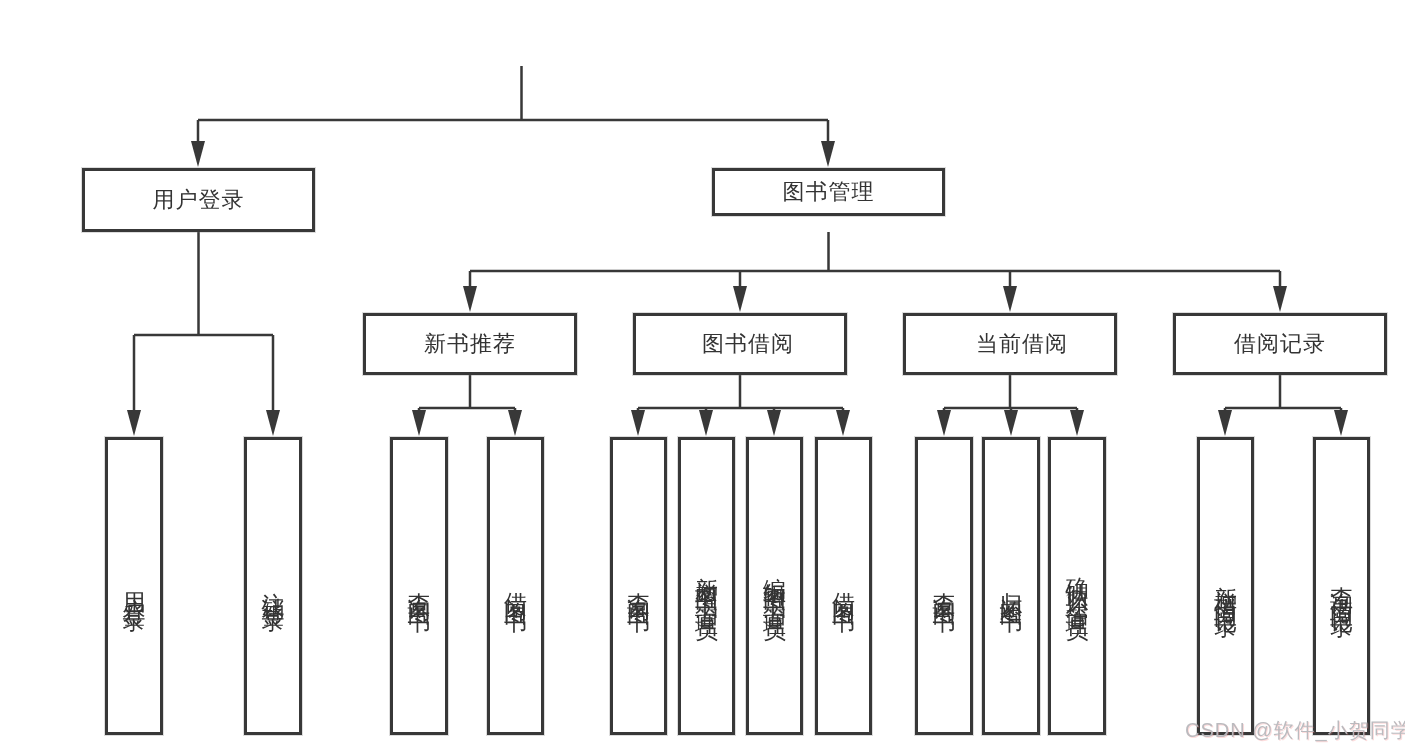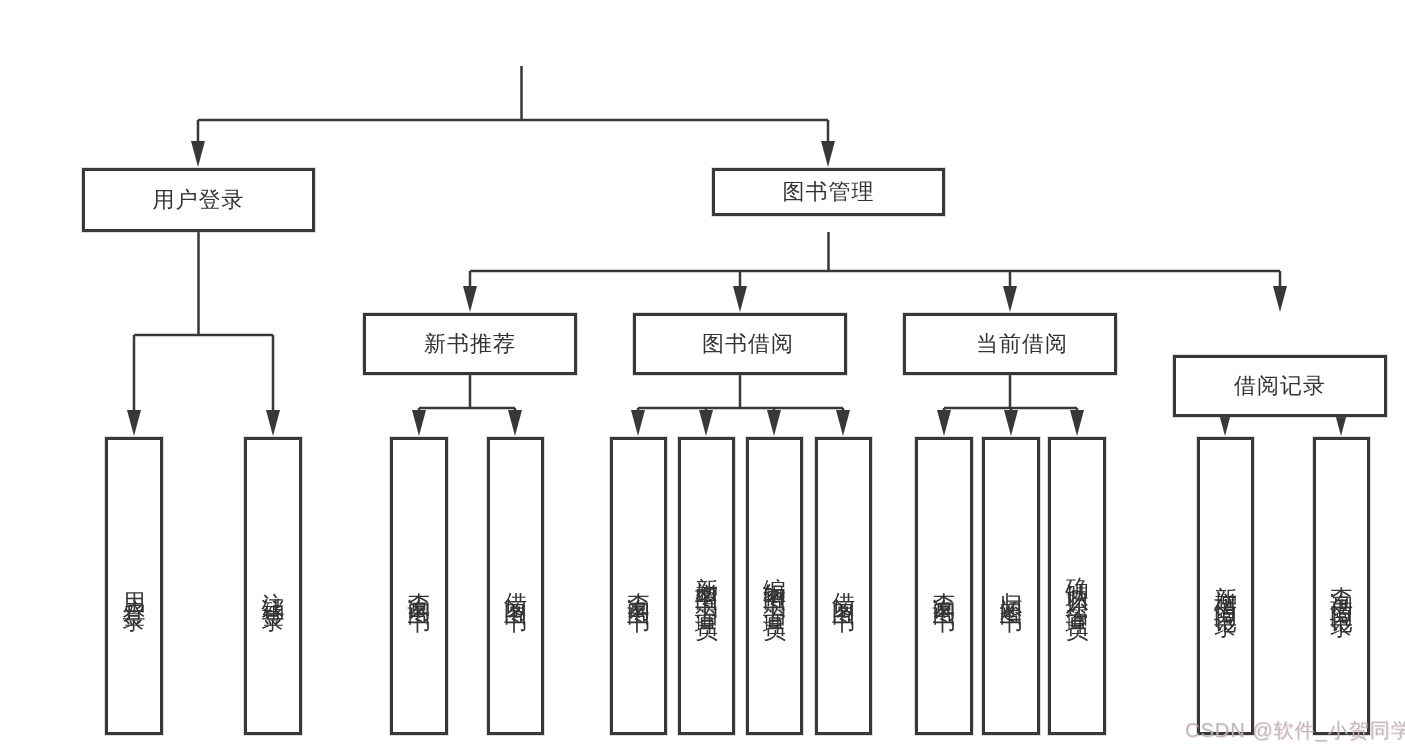--- a/index.html
+++ b/index.html
@@ -30,21 +30,21 @@
     line-height:1;
     text-align:center;
   }
   .root-box{left:20px;top:13px;width:1003px;height:55px;}
   .lvl2-login{left:82px;top:168px;width:233px;height:64px;}
   .lvl2-mgmt{left:712px;top:168px;width:233px;height:48px;}
   .lvl3{top:313px;width:214px;height:62px;}
   .lvl3-recommend{left:363px;}
   .lvl3-borrowing{left:633px;padding-left:16px;}
   .lvl3-current{left:903px;padding-left:24px;}
-  .lvl3-records{left:1173px;margin-top:42px;}
+  .lvl3-records{left:1173px;}
   .leaf{top:437px;height:298px;}
   .leaf-1{left:105px;width:58px;}
   .leaf-2{left:244px;width:58px;}
   .leaf-3{left:390px;width:58px;}
   .leaf-4{left:487px;width:57px;}
   .leaf-5{left:610px;width:57px;}
   .leaf-6{left:678px;width:57px;}
   .leaf-7{left:746px;width:57px;}
   .leaf-8{left:815px;width:57px;}
   .leaf-9{left:915px;width:58px;}

